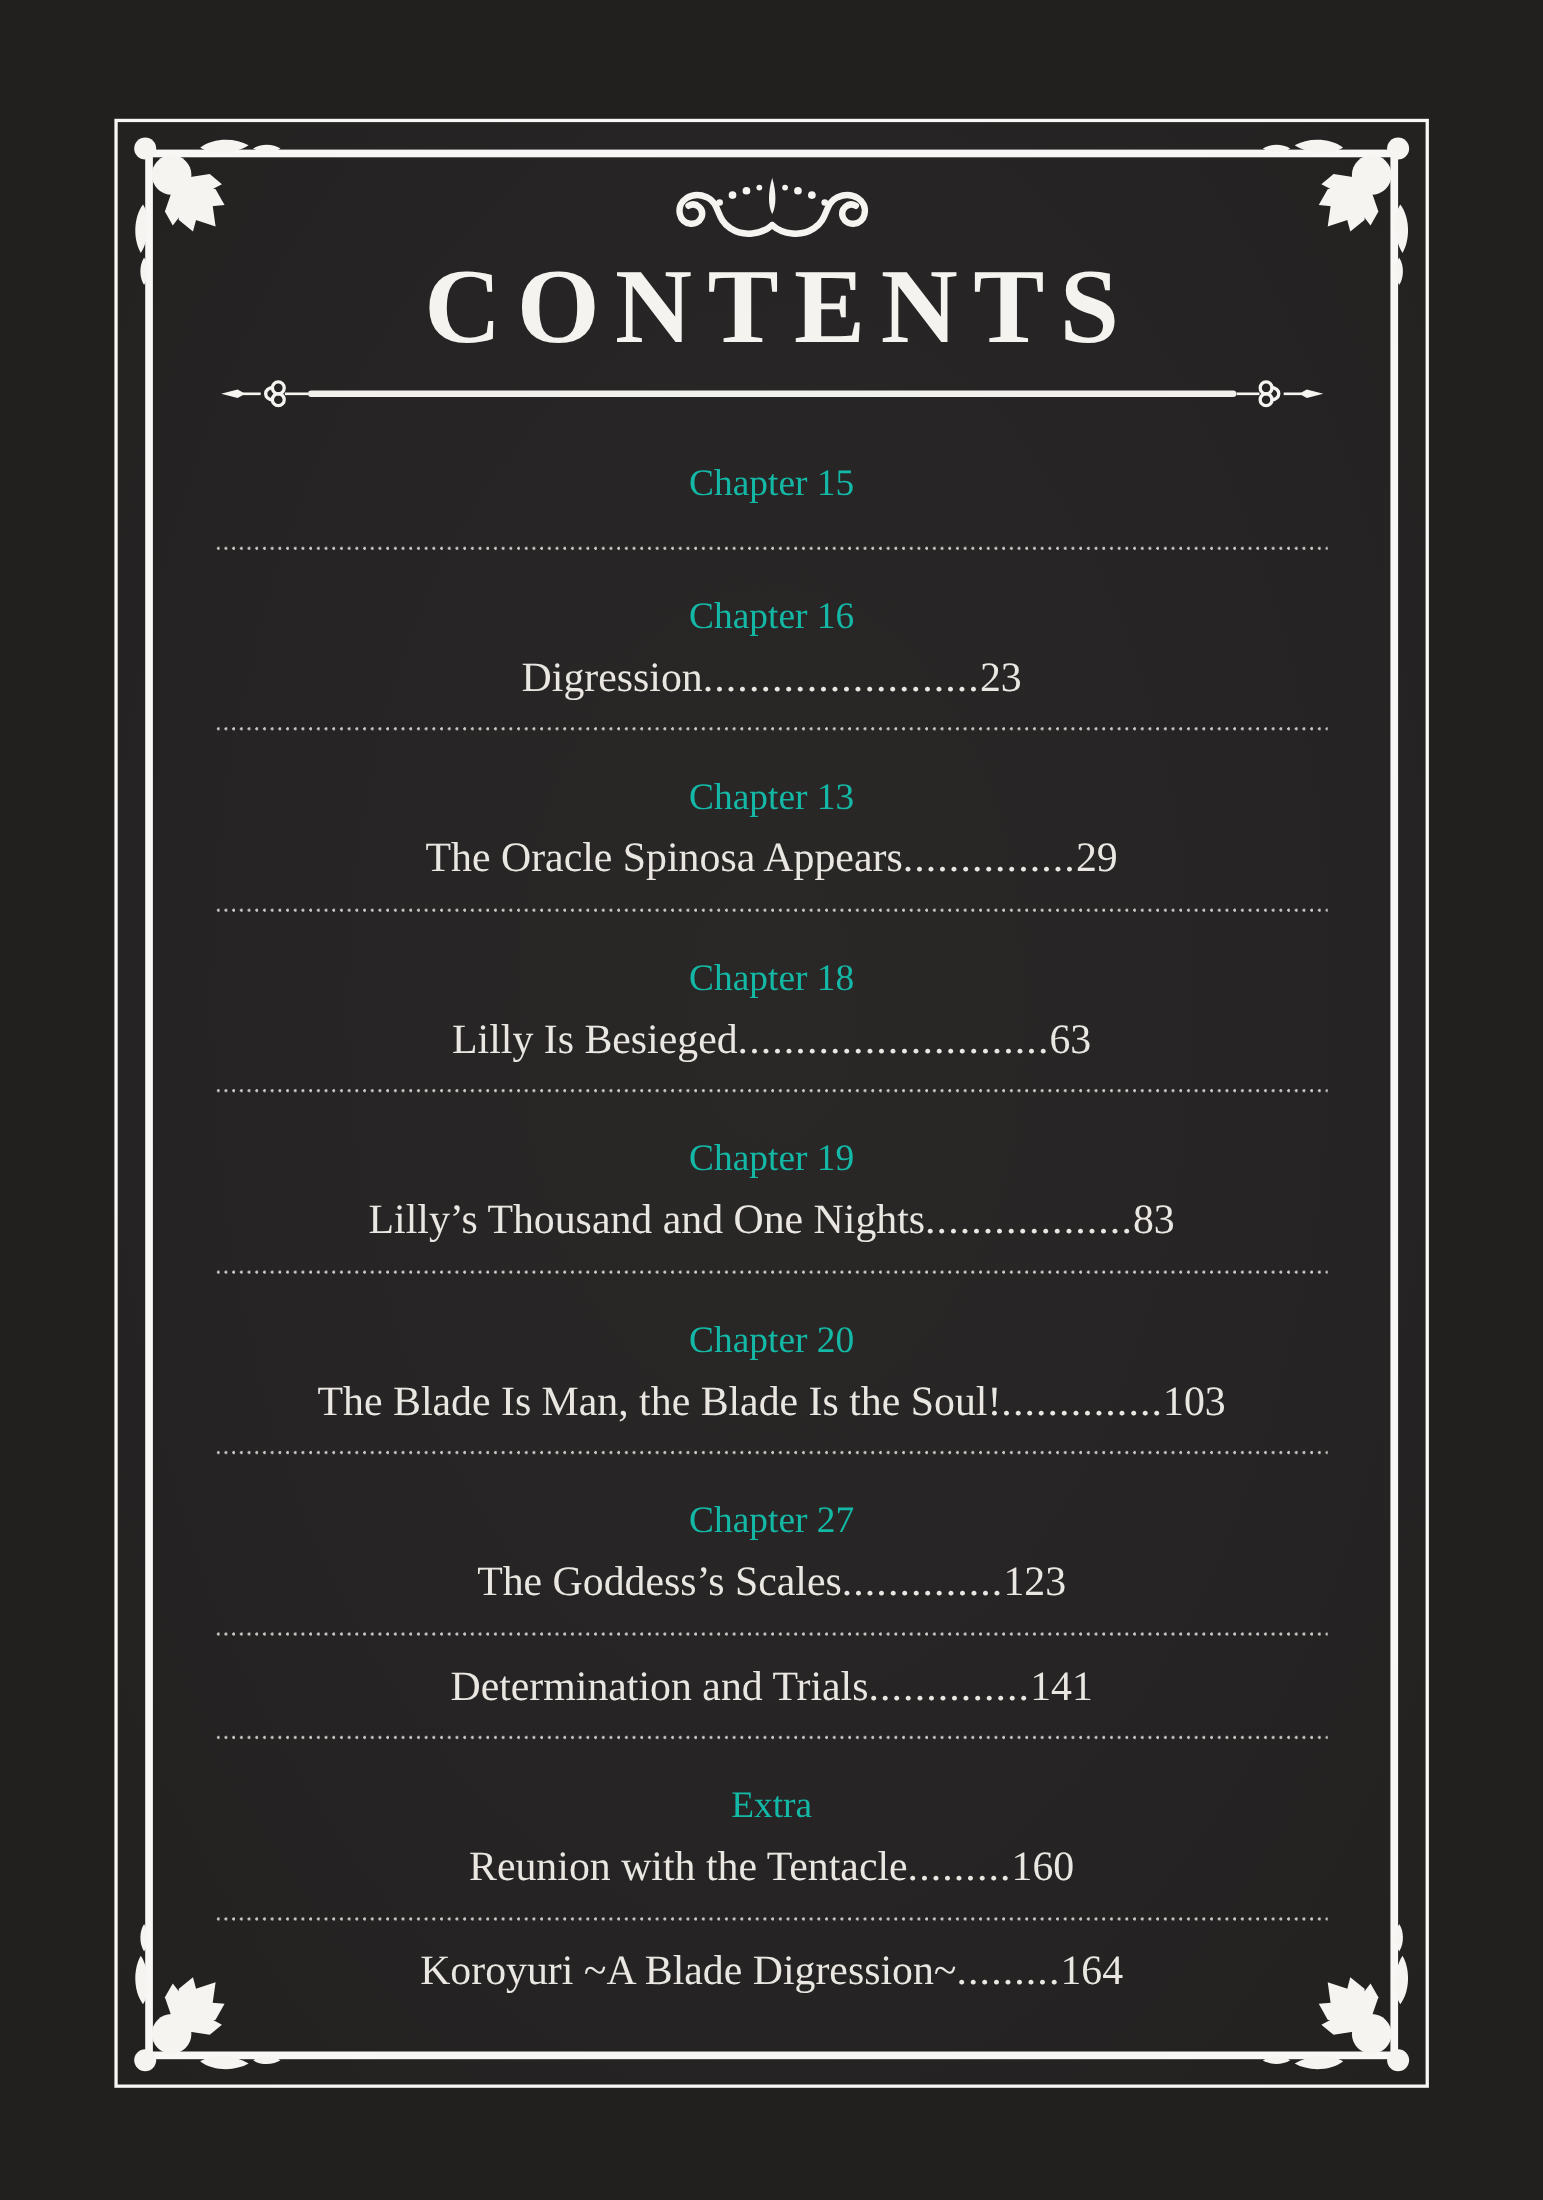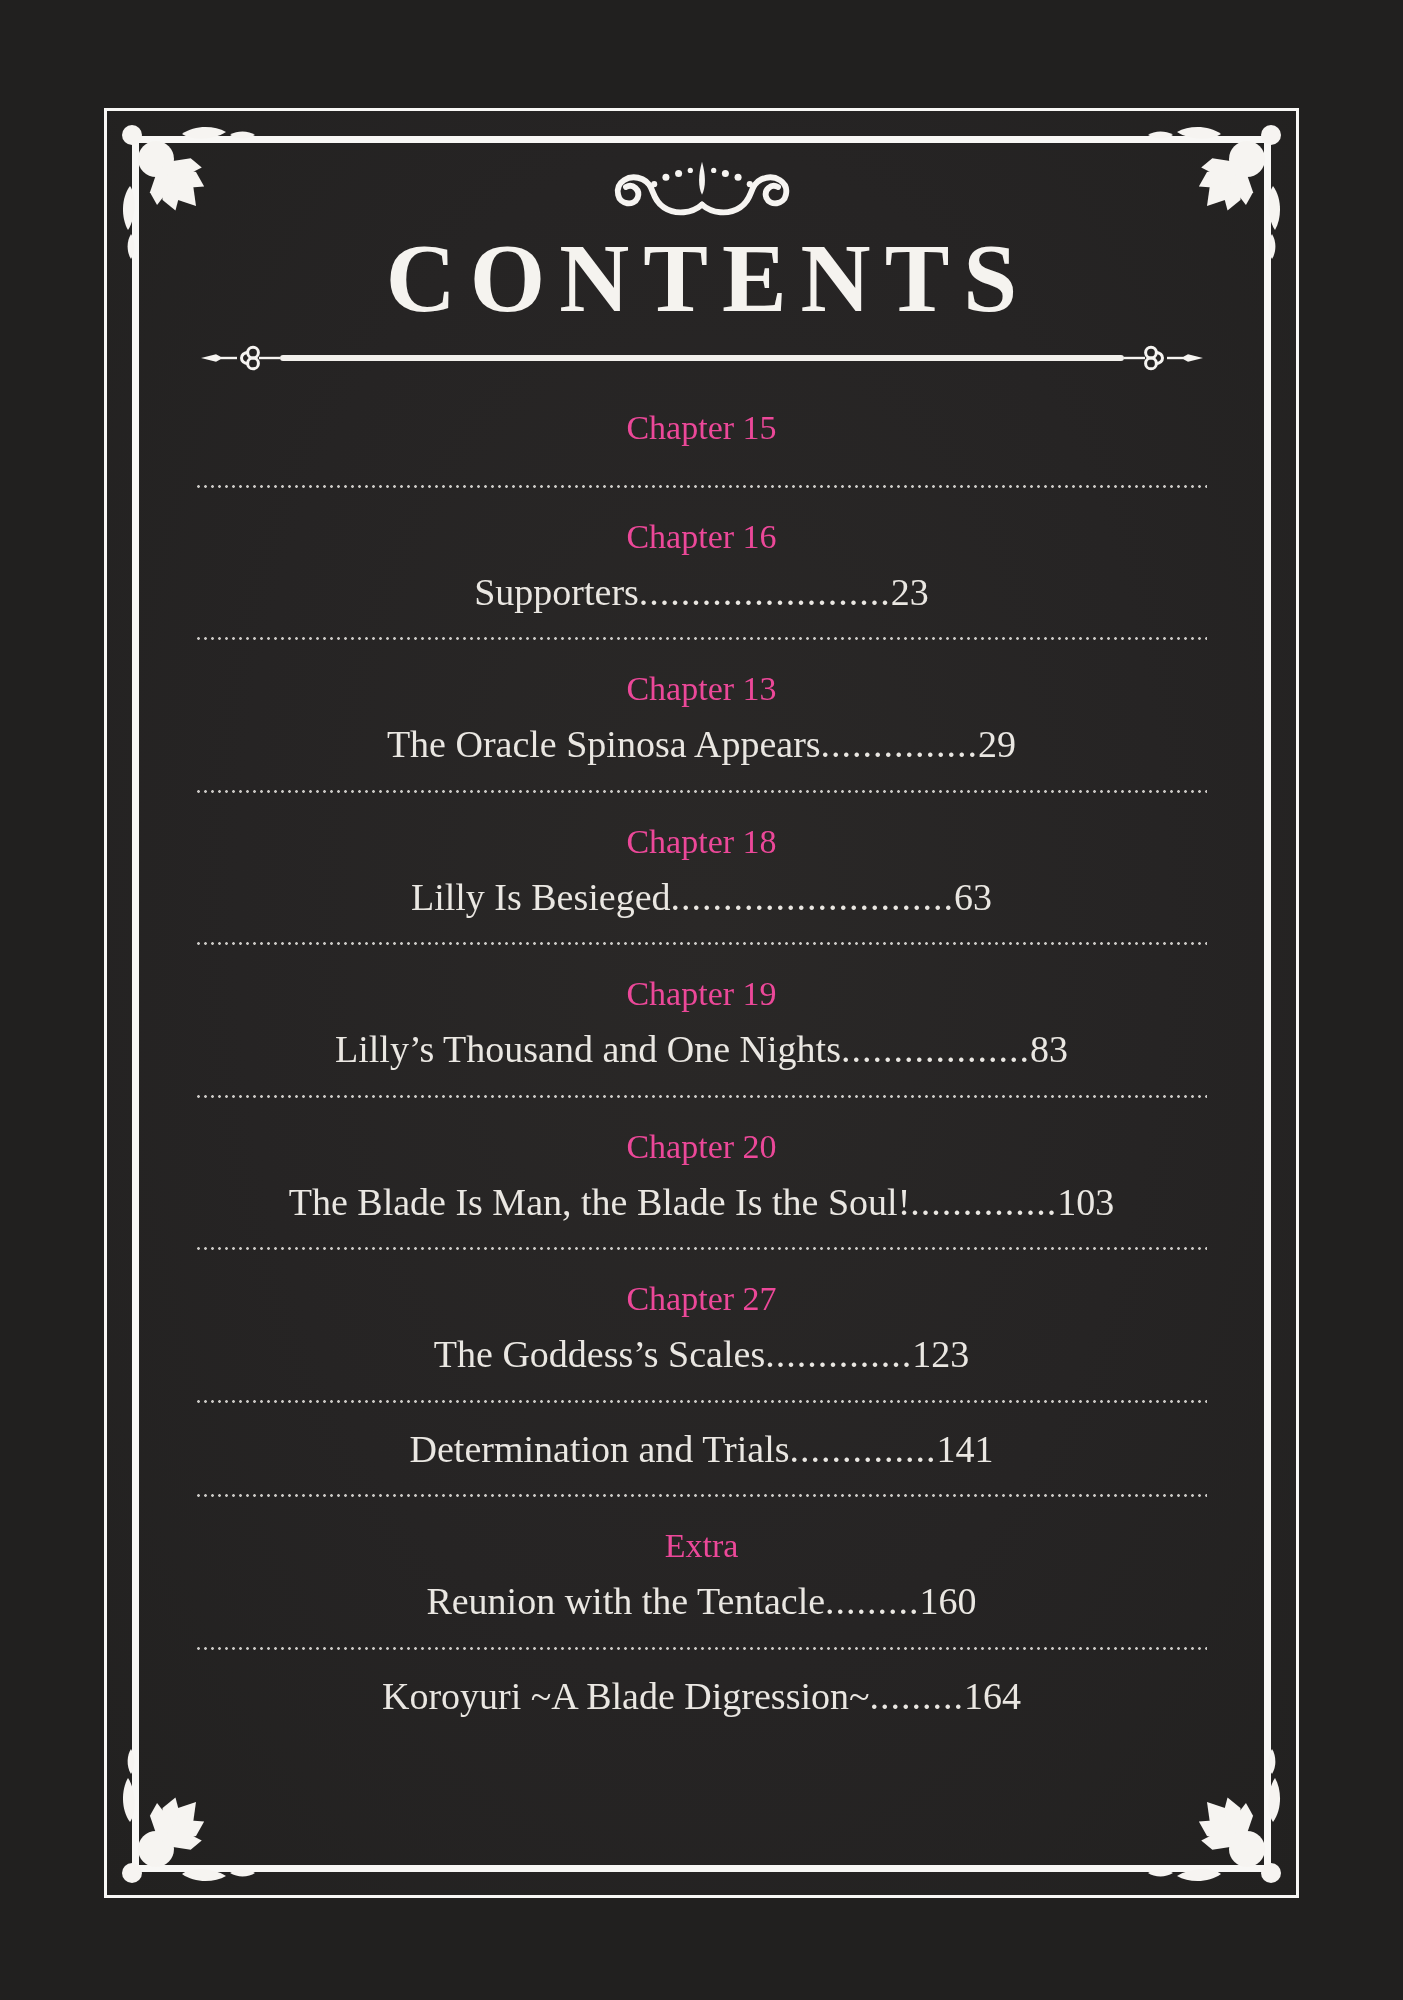--- a/index.html
+++ b/index.html
@@ -41,21 +41,21 @@
     display:flex;align-items:center;justify-content:center;
     width:1004px;margin:0 auto 6px;height:30px;
   }
   .divider .end{width:80px;height:28px;flex:0 0 auto;}
   .divider .end.right{transform:scaleX(-1);}
   .divider .rule{flex:1 1 auto;height:6px;background:#f2f0ec;border-radius:3px;}
 
   .toc{width:100%;}
   .entry{padding:25px 0 23px;}
   .entry-heading{
-    font-size:34px;line-height:1.2;margin:4px 0 13px;color:#ec4899;font-weight:normal;
+    font-size:34px;line-height:1.2;margin:16px 0 13px;color:#14b8a6;font-weight:normal;
   }
   .entry-heading:empty{display:none;}
   .entry-line{font-size:38px;line-height:1.15;color:#eae7e2;white-space:nowrap;}
   .entry-line .leader{letter-spacing:1px;}
   .dotted-sep{
     width:1010px;height:3px;margin:0 auto;
     background-image:radial-gradient(circle at 1.5px 1.5px, rgba(230,228,224,.85) 1.15px, transparent 1.6px);
     background-size:7px 3px;background-repeat:repeat-x;
   }
   svg .stroke{fill:none;stroke:#f6f4f1;}
@@ -170,21 +170,21 @@
 
     <div class="toc">
 
       <div class="entry">
         <div class="entry-heading">Chapter 15</div>
       </div>
       <div class="dotted-sep"></div>
 
       <div class="entry">
         <div class="entry-heading">Chapter 16</div>
-        <div class="entry-line"><span>Supporters</span><span class="leader">........................</span><span>23</span></div>
+        <div class="entry-line"><span>Digression</span><span class="leader">........................</span><span>23</span></div>
       </div>
       <div class="dotted-sep"></div>
 
       <div class="entry">
         <div class="entry-heading">Chapter 13</div>
         <div class="entry-line"><span>The Oracle Spinosa Appears</span><span class="leader">...............</span><span>29</span></div>
       </div>
       <div class="dotted-sep"></div>
 
       <div class="entry">

